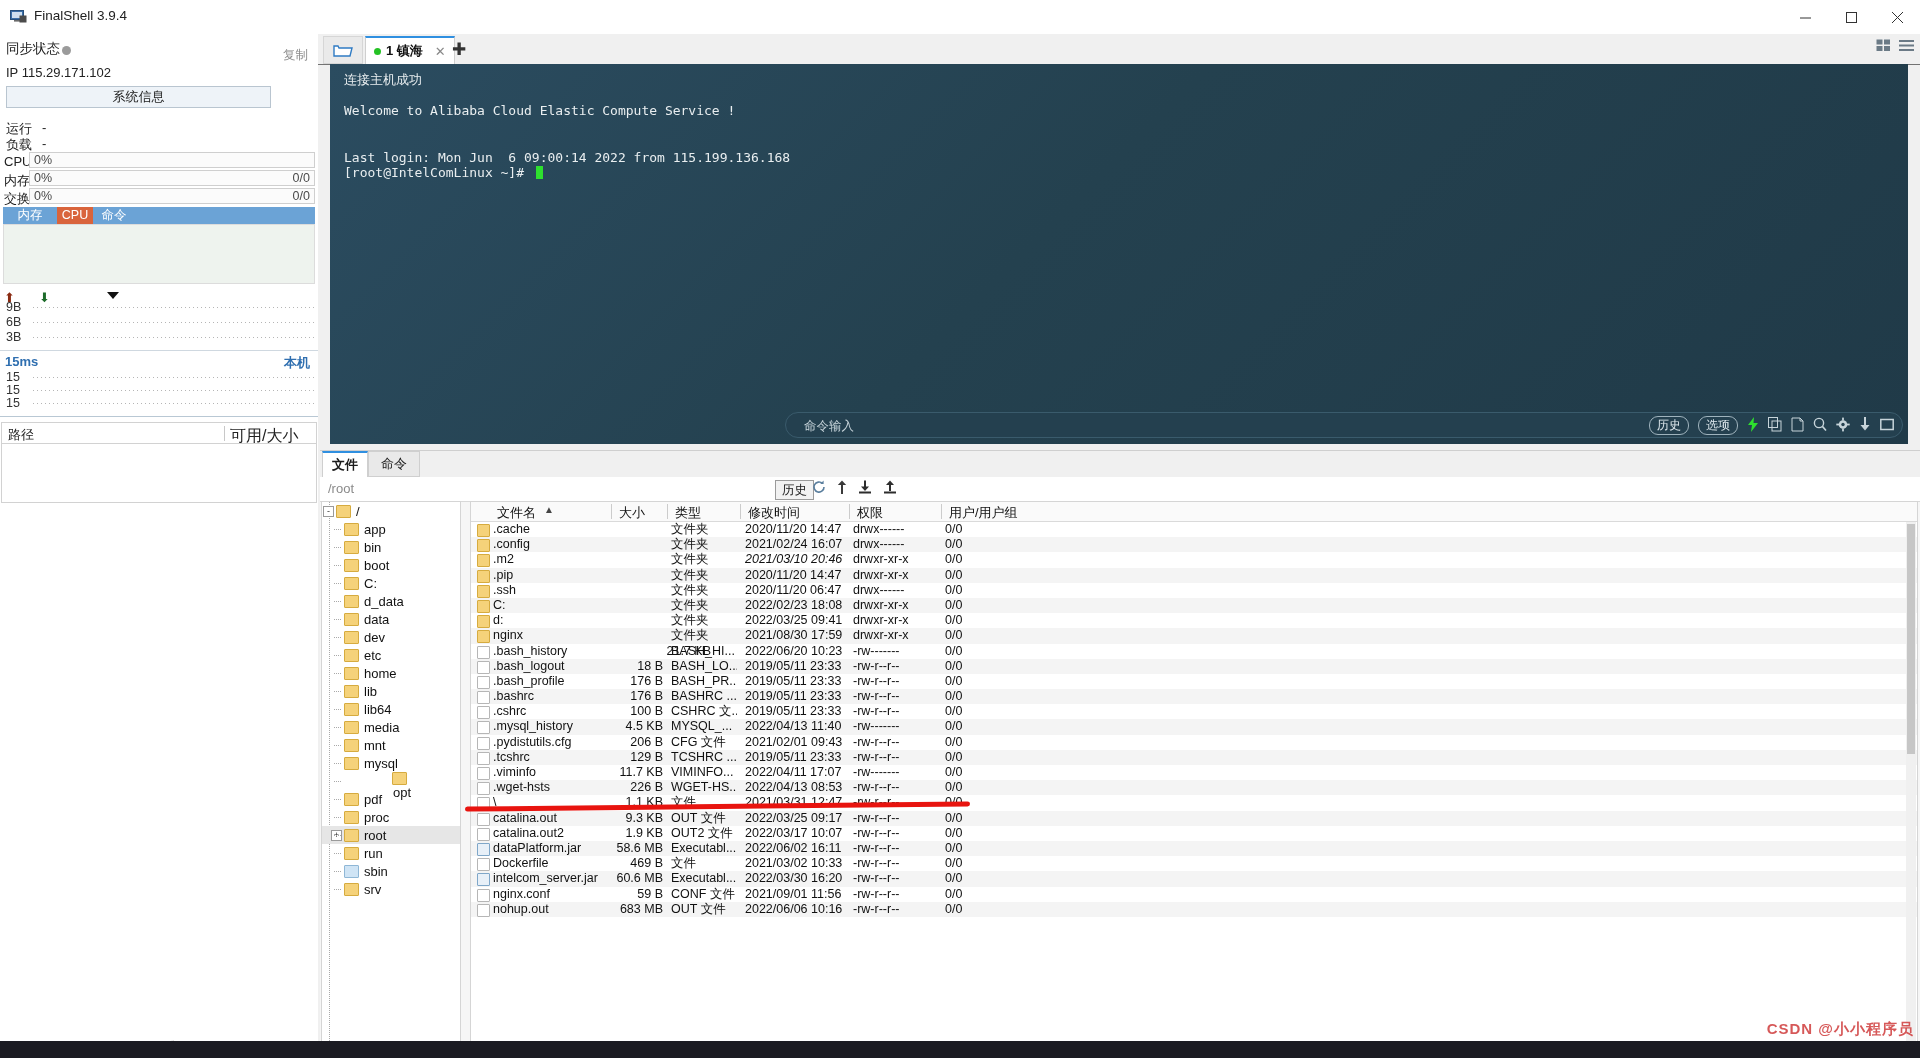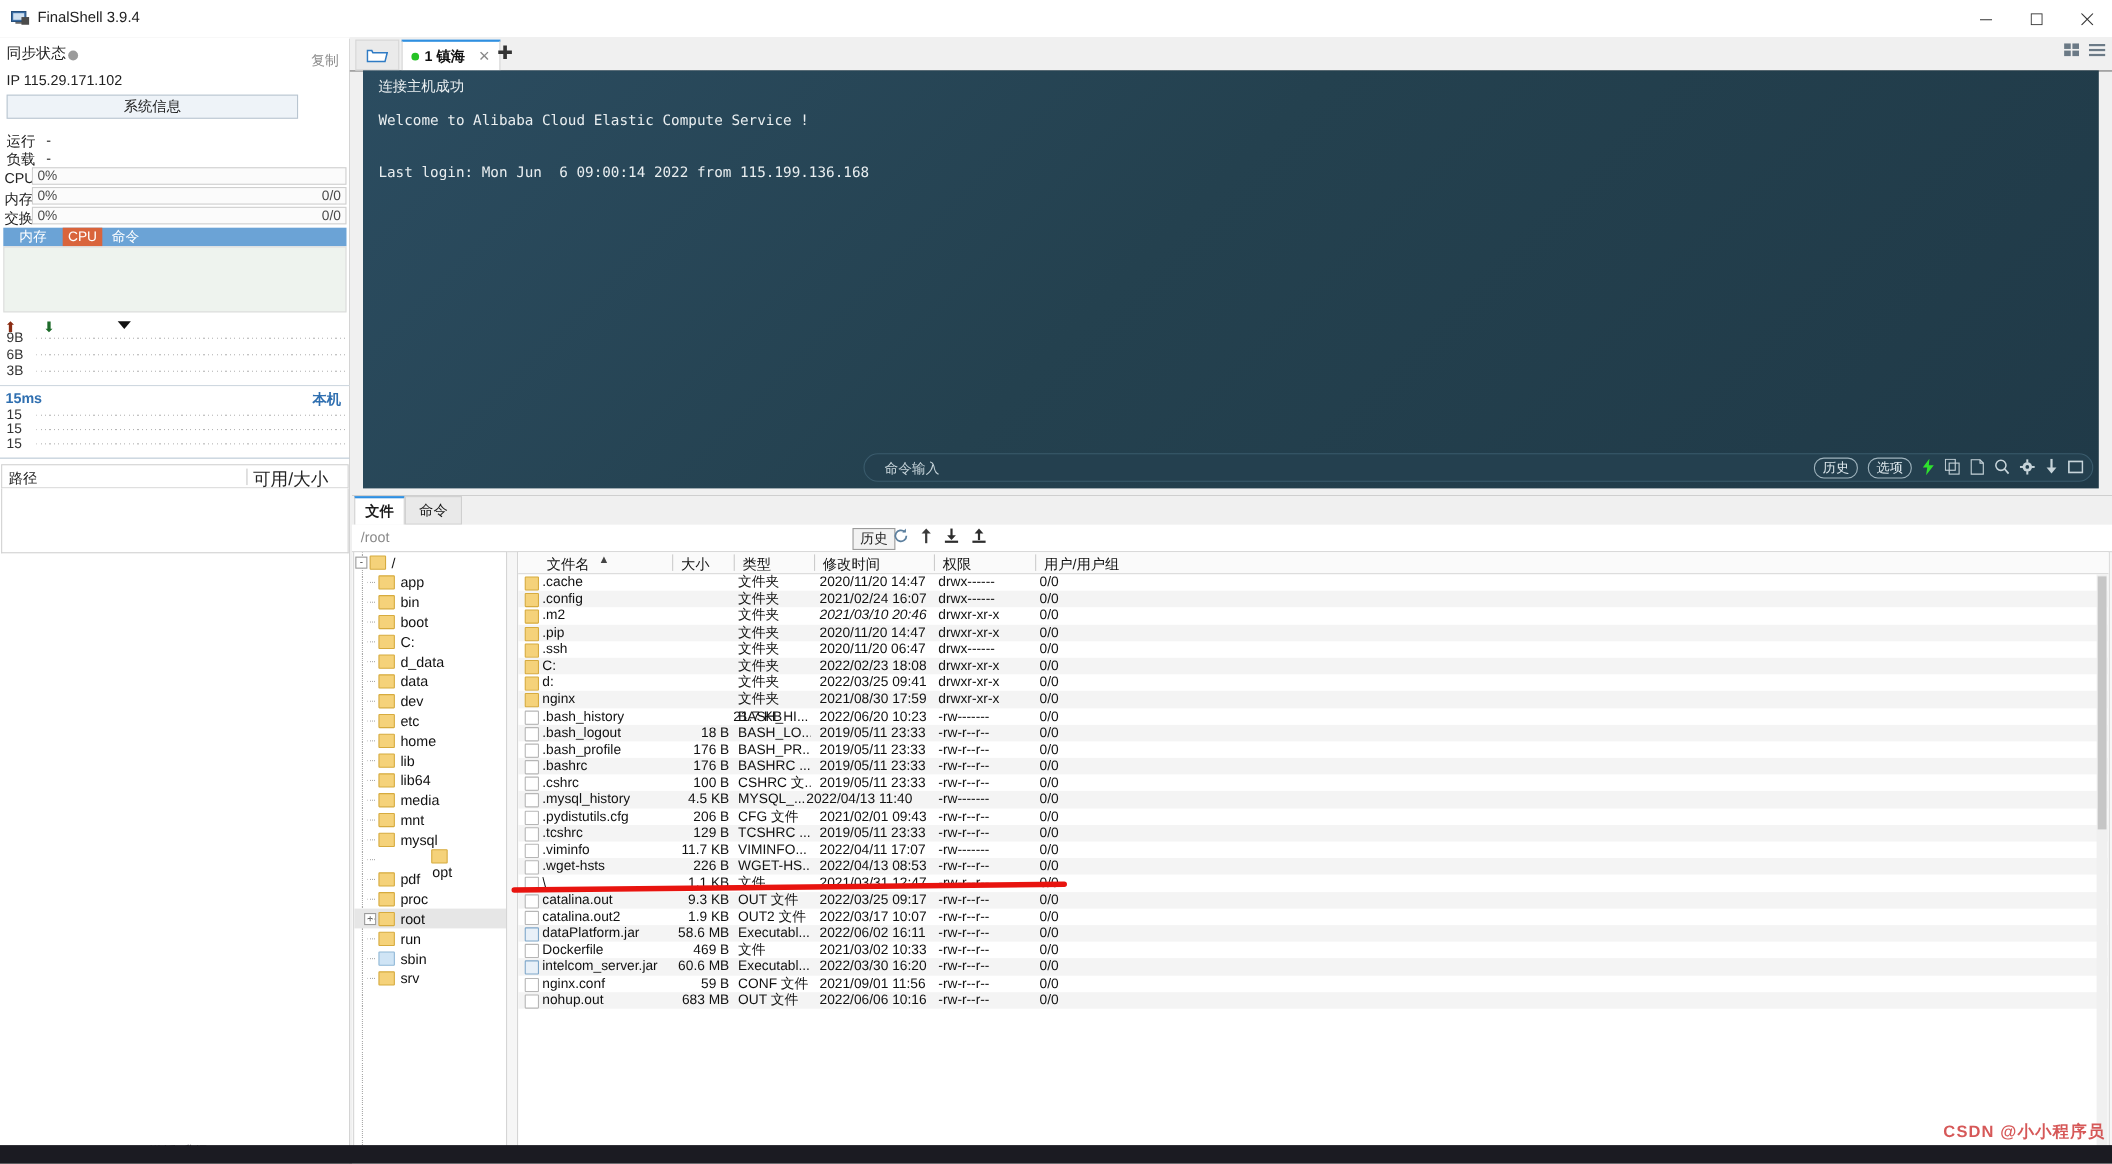--- a/index.html
+++ b/index.html
@@ -1,21 +1,21 @@
 <!DOCTYPE html>
 <html><head>
 <meta charset="utf-8">
 <style>
   html,body{margin:0;padding:0;}
   body{
     width:1920px;height:1058px;overflow:hidden;
     font-family:"Liberation Sans","DejaVu Sans",sans-serif;
     font-size:13px;color:#1b1b1b;background:#ffffff;
   }
-  .app{position:relative;width:1920px;height:1058px;background:#000000;}
+  .app{position:relative;width:1920px;height:1058px;background:#bef264;}
 
   
   .titlebar{position:absolute;left:0;top:0;width:1920px;height:34px;background:#ffffff;border-bottom:1px solid #e2e2e2;}
   .titlebar .logo{position:absolute;left:10px;top:8px;width:17px;height:17px;}
   .titlebar .title{position:absolute;left:34px;top:8px;font-size:13.5px;color:#222;}
   .winbtns{position:absolute;right:0;top:0;height:34px;display:flex;}
   .winbtn{width:46px;height:34px;display:flex;align-items:center;justify-content:center;cursor:default;}
   .winbtn svg{display:block;}
 
   
@@ -256,20 +256,21 @@
       </div>
     </div>
 
     <div class="term">
       <div class="ln">连接主机成功</div>
       <div class="ln">&nbsp;</div>
       <div class="ln">Welcome to Alibaba Cloud Elastic Compute Service !</div>
       <div class="ln">&nbsp;</div>
       <div class="ln">&nbsp;</div>
       <div class="ln">Last login: Mon Jun  6 09:00:14 2022 from 115.199.136.168</div>
+      <div class="ln"><span>[root@IntelComLinux ~]# </span><span class="cursor"></span></div>
     </div>
 
     <div class="cmdwrap">
       <span class="cmdph">命令输入</span>
       <div class="cmdtools">
         <span class="pill">历史</span>
         <span class="pill">选项</span>
         <span>
           <svg width="12" height="15" viewBox="0 0 12 15">
               <path d="M7 0 L1 8 L5 8 L4 15 L11 6 L6.5 6 Z" fill="#2ee02e"></path>
@@ -598,21 +599,21 @@
             <span class="c" style="left:200px;width:66px;text-align:left;">CSHRC 文...</span>
             <span class="c" style="left:274px;width:100px;text-align:left;">2019/05/11 23:33</span>
             <span class="c" style="left:382px;width:84px;text-align:left;">-rw-r--r--</span>
             <span class="c" style="left:474px;width:60px;text-align:left;">0/0</span>
           </div>
           <div class="row alt">
             <span class="ficon file"></span>
             <span class="c" style="left:22px;width:118px;text-align:left;">.mysql_history</span>
             <span class="c" style="left:140px;width:52px;text-align:right;">4.5 KB</span>
             <span class="c" style="left:200px;width:66px;text-align:left;">MYSQL_...</span>
-            <span class="c" style="left:262px;width:100px;text-align:left;">2022/04/13 11:40</span>
+            <span class="c" style="left:274px;width:100px;text-align:left;">2022/04/13 11:40</span>
             <span class="c" style="left:382px;width:84px;text-align:left;">-rw-------</span>
             <span class="c" style="left:474px;width:60px;text-align:left;">0/0</span>
           </div>
           <div class="row">
             <span class="ficon file"></span>
             <span class="c" style="left:22px;width:118px;text-align:left;">.pydistutils.cfg</span>
             <span class="c" style="left:140px;width:52px;text-align:right;">206 B</span>
             <span class="c" style="left:200px;width:66px;text-align:left;">CFG 文件</span>
             <span class="c" style="left:274px;width:100px;text-align:left;">2021/02/01 09:43</span>
             <span class="c" style="left:382px;width:84px;text-align:left;">-rw-r--r--</span>

